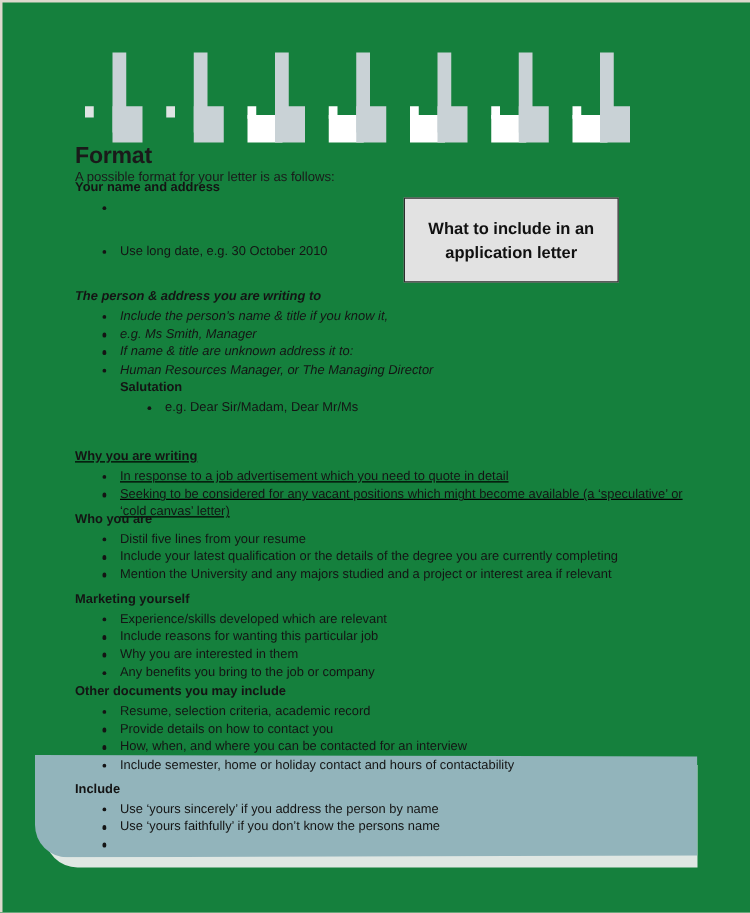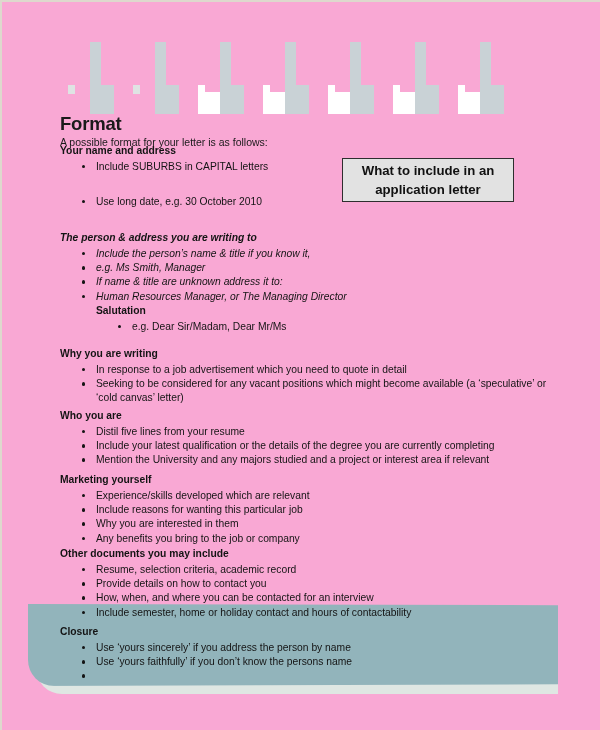--- a/index.html
+++ b/index.html
@@ -12,21 +12,21 @@
     background: #f2ece1;
     font-family: "Liberation Sans", sans-serif;
     overflow: hidden;
     position: relative;
   }
   #page {
     position: absolute;
     left: 0; top: 0;
     width: 600px;
     height: 730px;
-    background: #f9a8d4;
+    background: #15803d;
     overflow: hidden;
   }
   
   .edge-left {
     position: absolute;
     left: 0; top: 0;
     width: 2px; height: 730px;
     background: #ded8cd;
   }
   .edge-top {
@@ -125,24 +125,24 @@
   .doc-sub {
     position: absolute;
     left: 60px;
     top: 136px;
     font-size: 10.5px;
     color: #1a1a1a;
   }
 
   .callout {
     position: absolute;
-    left: 342px;
+    left: 323px;
     top: 158px;
     width: 172px;
-    height: 44px;
+    height: 68px;
     background: #e2e2e2;
     border: 1.4px solid #2e2e2e;
     display: flex;
     align-items: center;
     justify-content: center;
     text-align: center;
     font-size: 13.2px;
     font-weight: bold;
     line-height: 1.45;
     color: #111111;
@@ -244,21 +244,21 @@
     <div class="doc-sub">A possible format for your letter is as follows:</div>
 
     <div class="callout">
       <span>What to include in an application letter</span>
     </div>
 
     <div id="sections-host">
         <div class="section" style="top: 144px; width: 430px;">
           <div class="sec-head">Your name and address</div>
           <ul class="bullets">
-            <li><span class="bdot"></span><span>Include SUBURBS in CAPITAL letters</span></li>
+            <li><span class="bdot"></span></li>
           </ul>
         </div>
         <div class="section" style="top: 195px; width: 430px;">
           <ul class="bullets">
             <li><span class="bdot"></span><span>Use long date, e.g. 30 October 2010</span></li>
           </ul>
         </div>
         <div class="section" style="top: 231px; width: 430px; font-style: italic;">
           <div class="sec-head">The person &amp; address you are writing to</div>
           <ul class="bullets">
@@ -267,21 +267,21 @@
             <li><span class="bdot"></span><span>If name &amp; title are unknown address it to:</span></li>
             <li><span class="bdot"></span><span>Human Resources Manager, or The Managing Director</span></li>
           </ul>
         </div>
         <div class="section" style="top: 304px; width: 430px; margin-left: 36px;">
           <div class="sec-head">Salutation</div>
           <ul class="bullets">
             <li><span class="bdot"></span><span>e.g. Dear Sir/Madam,  Dear Mr/Ms</span></li>
           </ul>
         </div>
-        <div class="section" style="top: 347px; width: 490px;">
+        <div class="section" style="top: 359px; width: 490px; text-decoration: underline;">
           <div class="sec-head">Why you are writing</div>
           <ul class="bullets">
             <li><span class="bdot"></span><span>In response to a job advertisement which you need to quote in detail</span></li>
             <li><span class="bdot"></span><span>Seeking to be considered for any vacant positions which might become available (a ‘speculative’ or ‘cold canvas’ letter)</span></li>
           </ul>
         </div>
         <div class="section" style="top: 409px; width: 490px;">
           <div class="sec-head">Who you are</div>
           <ul class="bullets">
             <li><span class="bdot"></span><span>Distil five lines from your resume</span></li>
@@ -301,21 +301,21 @@
         <div class="section" style="top: 547px; width: 490px;">
           <div class="sec-head">Other documents you may include</div>
           <ul class="bullets">
             <li><span class="bdot"></span><span>Resume, selection criteria, academic record</span></li>
             <li><span class="bdot"></span><span>Provide details on how to contact you</span></li>
             <li><span class="bdot"></span><span>How, when, and where you can be contacted for an interview</span></li>
             <li><span class="bdot"></span><span>Include semester, home or holiday contact and hours of contactability</span></li>
           </ul>
         </div>
         <div class="section" style="top: 625px; width: 430px;">
-          <div class="sec-head">Closure</div>
+          <div class="sec-head">Include</div>
           <ul class="bullets">
             <li><span class="bdot"></span><span>Use ‘yours sincerely’ if you address the person by name</span></li>
             <li><span class="bdot"></span><span>Use ‘yours faithfully’ if you don’t know the persons name</span></li>
             <li><span class="bdot"></span></li>
           </ul>
         </div>
       </div>
   </div>
 
 </div>

